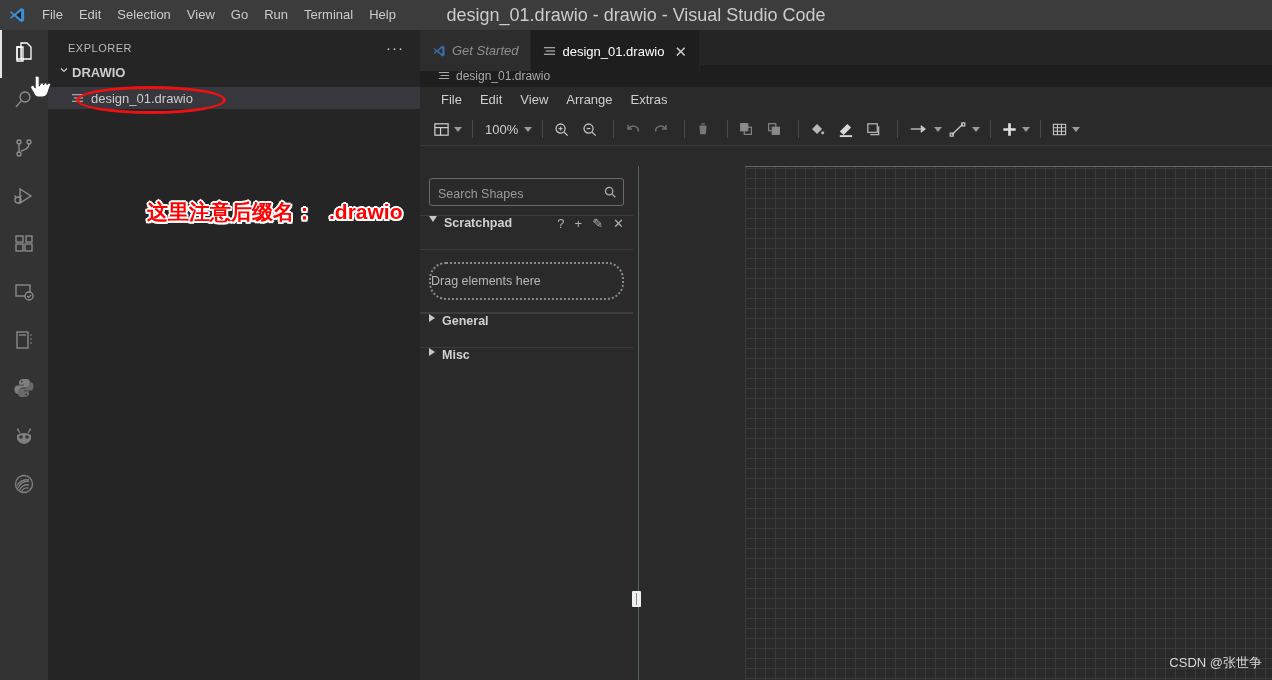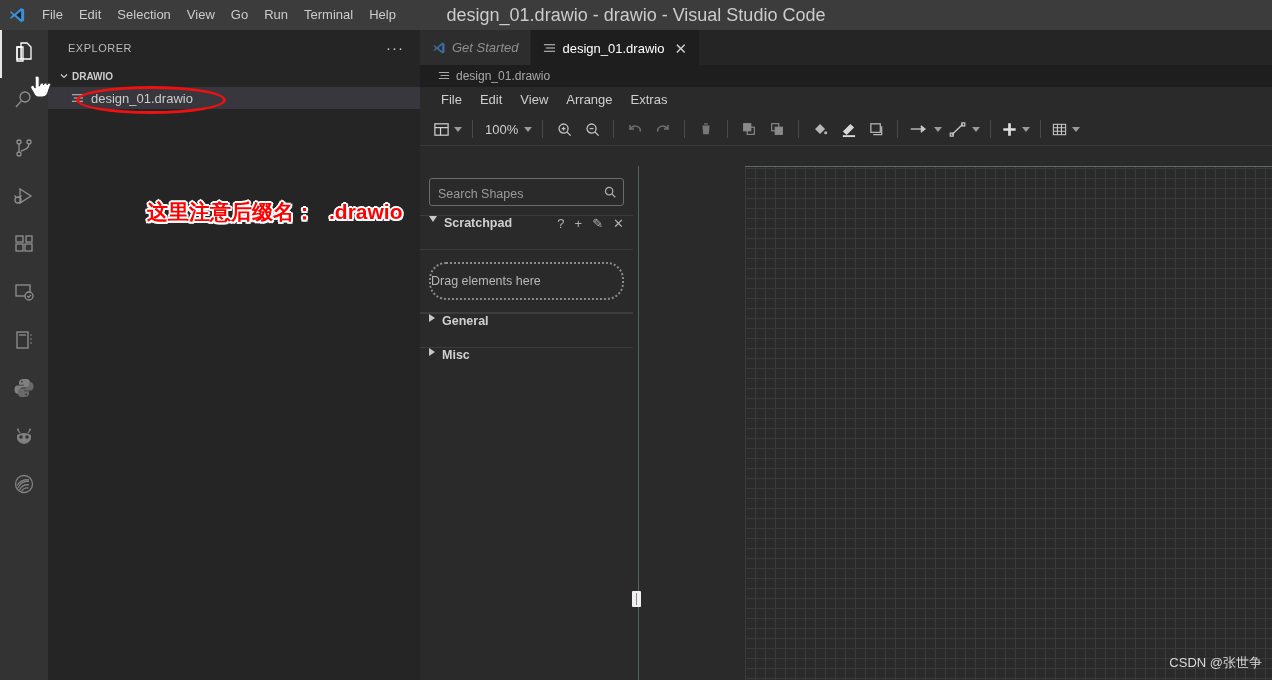--- a/index.html
+++ b/index.html
@@ -107,23 +107,23 @@
     margin-left: auto;
     padding: 0 8px;
     color: #cccccc;
     font-size: 15px;
     letter-spacing: 1px;
     line-height: 10px;
   }
   .tree-section {
     height: 22px;
     display: flex;
-    align-items: center;
+    align-items: flex-start;
     padding-left: 8px;
-    font-size: 10px;
+    font-size: 13px;
     font-weight: bold;
     color: #cccccc;
   }
   .twisty {
     width: 16px;
     display: inline-flex;
     align-items: center;
     justify-content: center;
     color: #cccccc;
   }
@@ -183,21 +183,21 @@
   }
   .tabbar {
     height: 35px;
     background: #252526;
     display: flex;
   }
   .tab {
     display: flex;
     align-items: center;
     padding: 0 12px;
-    height: 35px;
+    height: 41px;
     font-size: 13px;
     background: #2d2d2d;
     color: #8f8f8f;
     border-right: 1px solid #252526;
   }
   .tab.inactive { font-style: italic; }
   .tab.active {
     background: #1e1e1e;
     color: #ffffff;
     border-top: 1px solid #1e1e1e;
@@ -241,21 +241,20 @@
     align-items: center;
     padding-left: 10px;
     background: #2a2a2a;
     border-bottom: 1px solid #3a3a3a;
   }
   .tb-btn {
     height: 26px;
     min-width: 22px;
     display: flex;
     align-items: center;
-    justify-content: center;
     color: #b5b5b5;
     padding: 0 3px;
   }
   .tb-btn.dim { color: #6a6a6a; }
   .caret {
     width: 0; height: 0;
     border-left: 4px solid transparent;
     border-right: 4px solid transparent;
     border-top: 5px solid #9a9a9a;
     margin-left: 4px;

